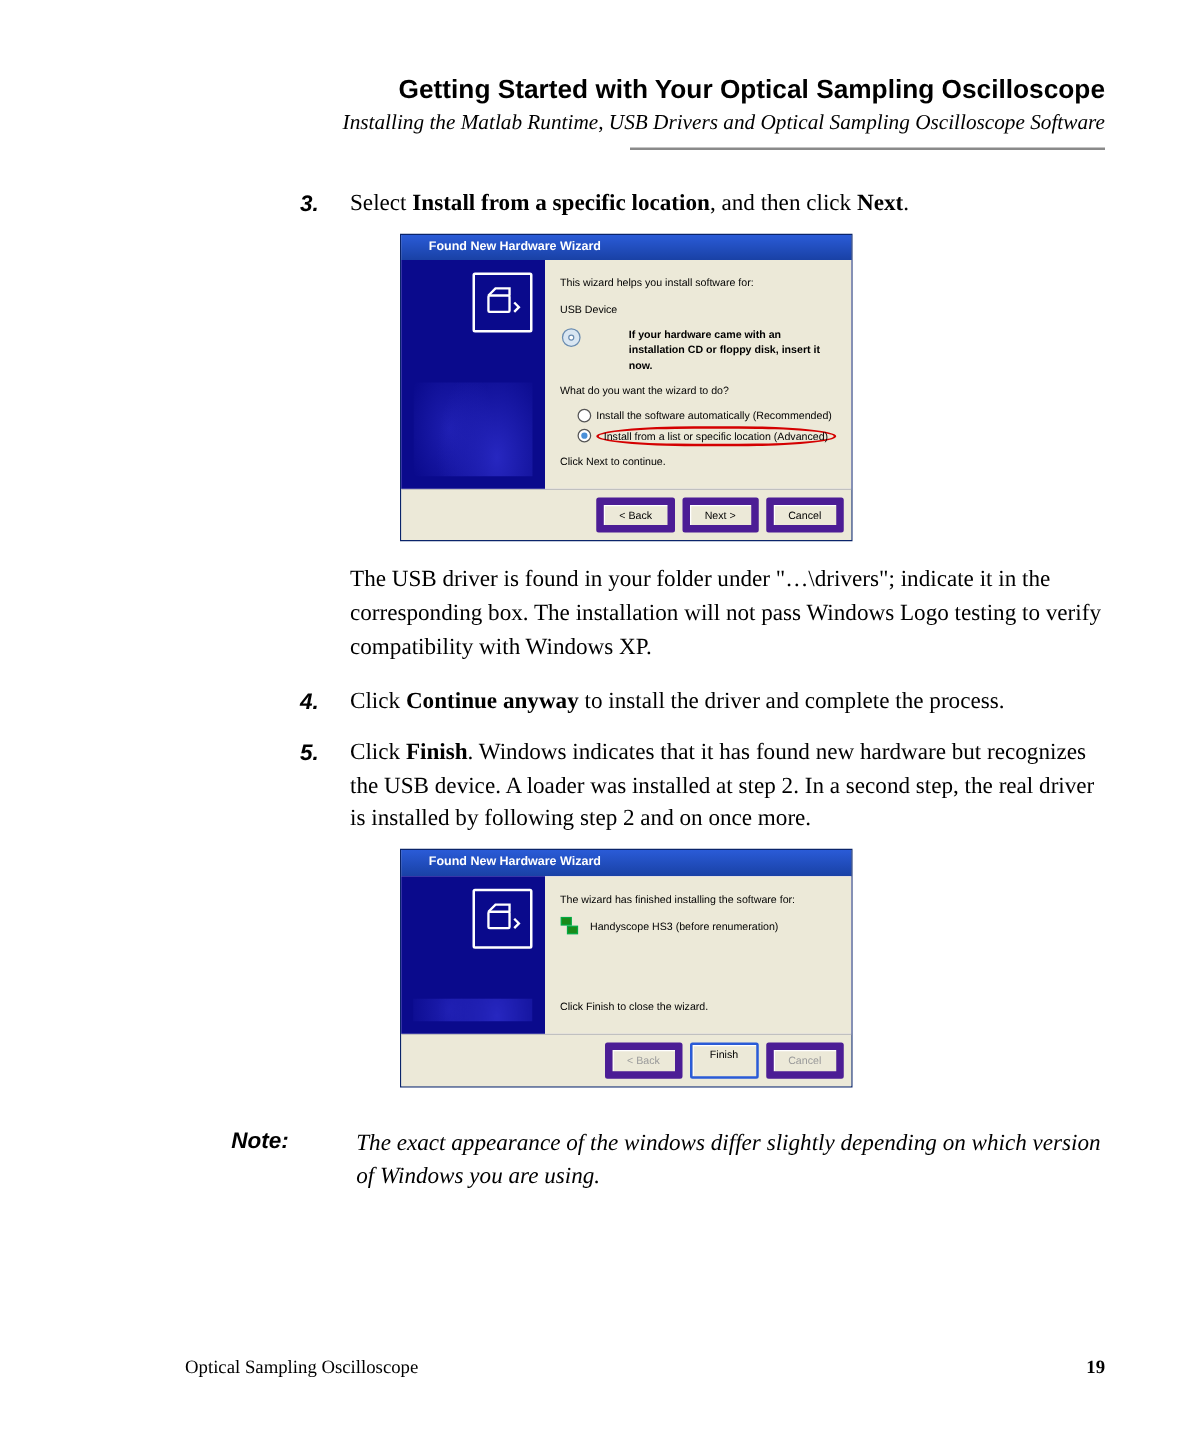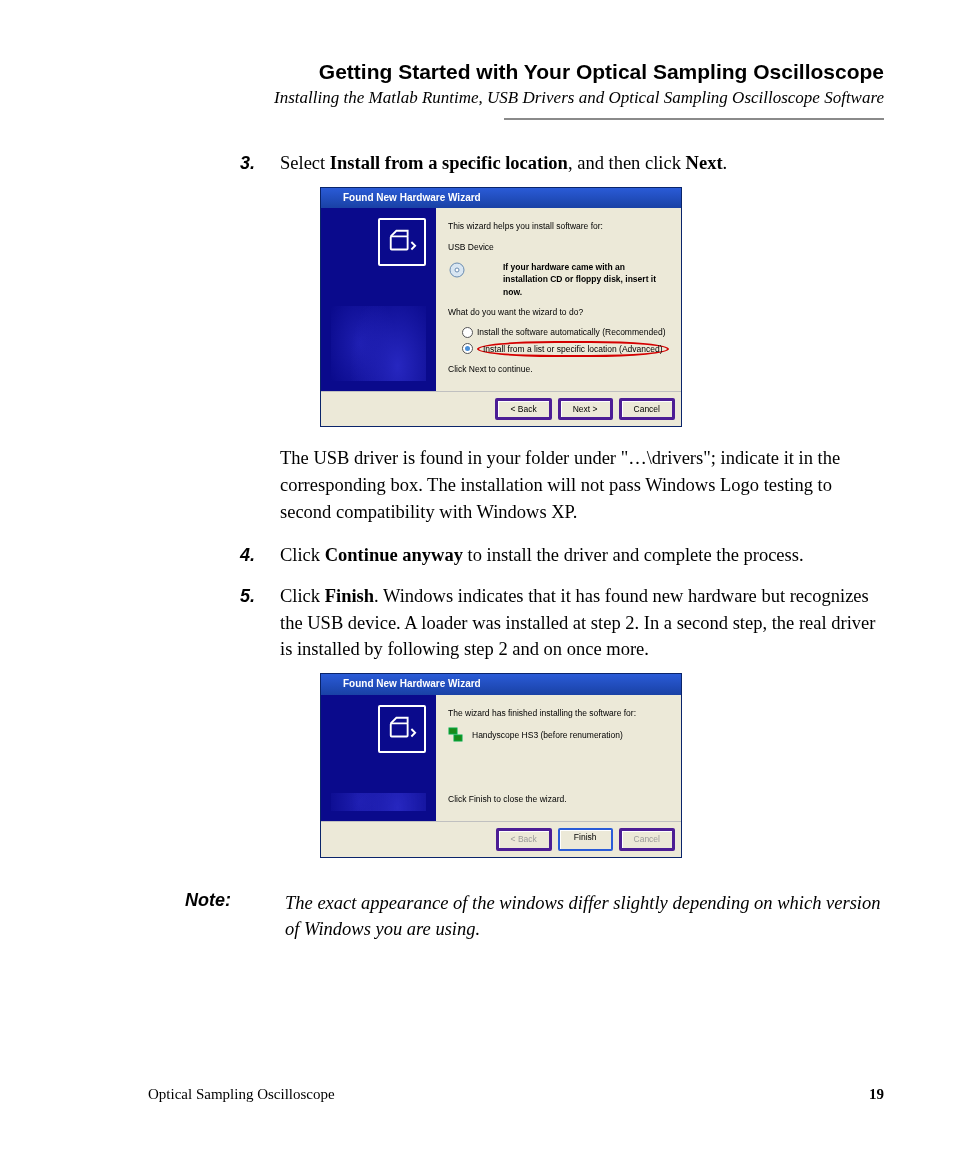--- a/index.html
+++ b/index.html
@@ -91,21 +91,21 @@
   .ellipse-mark{
     border:2px solid #d40000;border-radius:50%/60%;
     padding:0 4px;display:inline-block;
   }
   .btn-row{
     background:#ece9d8;border-top:1px solid #c0c0c0;
     padding:6px;display:flex;justify-content:flex-end;gap:6px;
   }
   .btn{
     font-family:Tahoma,Arial,sans-serif;font-size:8.5px;
-    border:3px solid #4c1d95;background:#ece9d8;padding:2px 12px;border-radius:2px;
+    border:6px solid #4c1d95;background:#ece9d8;padding:2px 12px;border-radius:2px;
     box-shadow:inset 1px 1px 0 #fff;
   }
   .btn.default{border:2px solid #2a5bd7;padding:1px 14px;font-weight:400;}
   .btn.disabled{color:#9a9a9a;}
   .dlg2-main-title{font-weight:700;font-size:11px;line-height:1.2;margin-bottom:8px;}
   .hw-row{display:flex;align-items:center;margin:8px 0 50px 0;}
   .hw-ico{width:16px;height:16px;margin-right:8px;}
   .hw-ico svg{display:block;}
 </style>
 </head>
@@ -169,21 +169,21 @@
               <div class="line">Click Next to continue.</div>
             </div>
           </div>
           <div class="btn-row">
             <span class="btn">&lt; Back</span>
             <span class="btn">Next &gt;</span>
             <span class="btn">Cancel</span>
           </div>
         </div>
 
-        <div class="para" style="margin-left:0">The USB driver is found in your folder under "…\drivers"; indicate it in the corresponding box. The installation will not pass Windows Logo testing to second compatibility with Windows XP.</div>
+        <div class="para" style="margin-left:0">The USB driver is found in your folder under "…\drivers"; indicate it in the corresponding box. The installation will not pass Windows Logo testing to verify compatibility with Windows XP.</div>
       </li>
 
       <li>
         <span class="stepnum">4.</span>
         <span>Click </span><b>Continue anyway</b><span> to install the driver and complete the process.</span>
       </li>
 
       <li>
         <span class="stepnum">5.</span>
         <span>Click </span><b>Finish</b><span>. Windows indicates that it has found new hardware but recognizes the USB device. A loader was installed at step 2. In a second step, the real driver is installed by following step 2 and on once more.</span>

